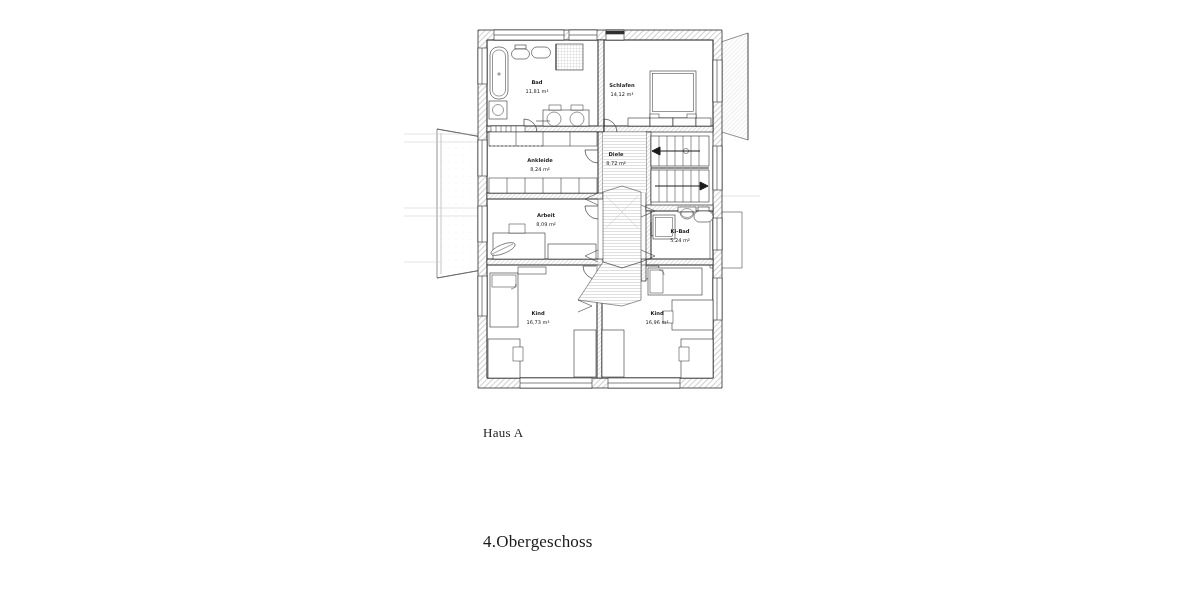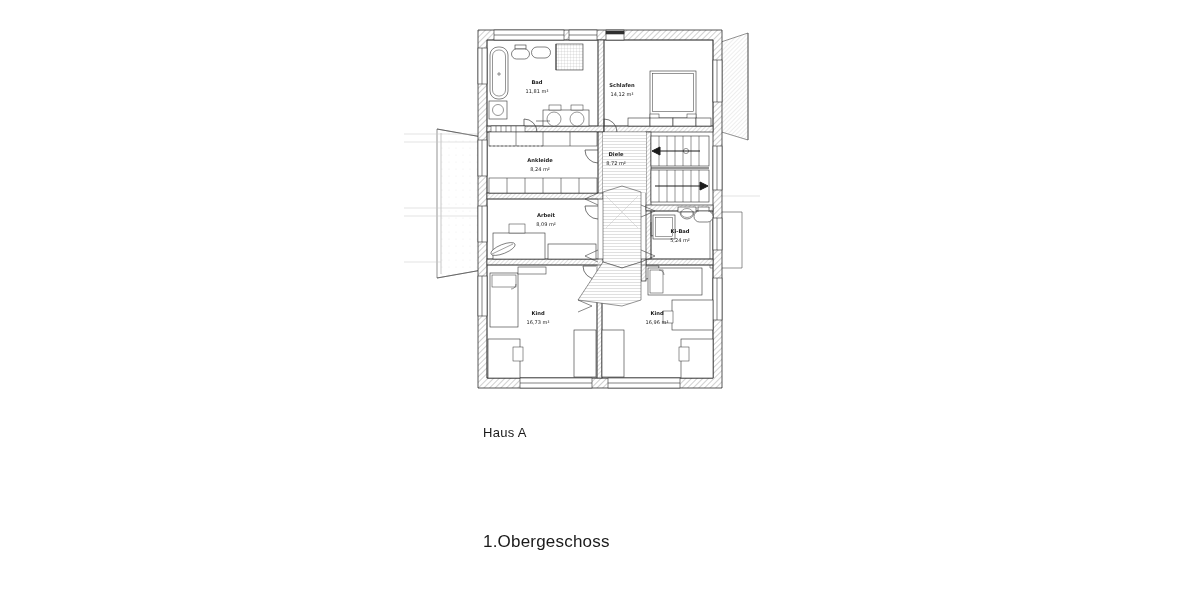--- a/index.html
+++ b/index.html
@@ -17,21 +17,21 @@
   #floorplan-stage {
     position: absolute;
     left: 0; top: 0;
     width: 1200px;
     height: 600px;
   }
   .caption {
     position: absolute;
     color: #1a1a1a;
     white-space: nowrap;
-    font-family: Liberation Sans, sans-serif;
+    font-family: Liberation Serif, serif;
   }
   #house-caption {
     left: 483px;
     top: 425px;
     font-size: 13px;
     letter-spacing: 0.3px;
   }
   #floor-caption {
     left: 483px;
     top: 532px;
@@ -446,15 +446,15 @@
       <g>
         <text class="rm-name" x="657" y="315">Kind</text>
         <text class="rm-area" x="657" y="324">16,96 m²</text>
       </g>
     </g>
 
   </svg>
 
   <div class="caption" id="house-caption">Haus A</div>
 
-  <div class="caption" id="floor-caption">1.Obergeschoss</div>
+  <div class="caption" id="floor-caption">4.Obergeschoss</div>
 
 </div>
 
 </body></html>

